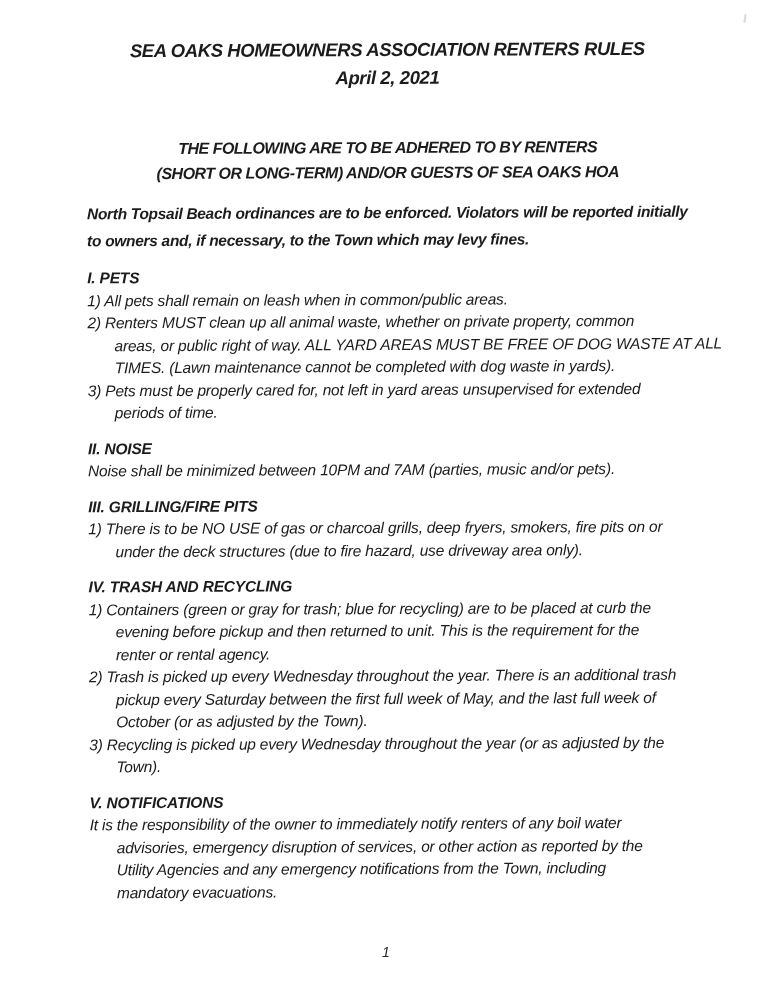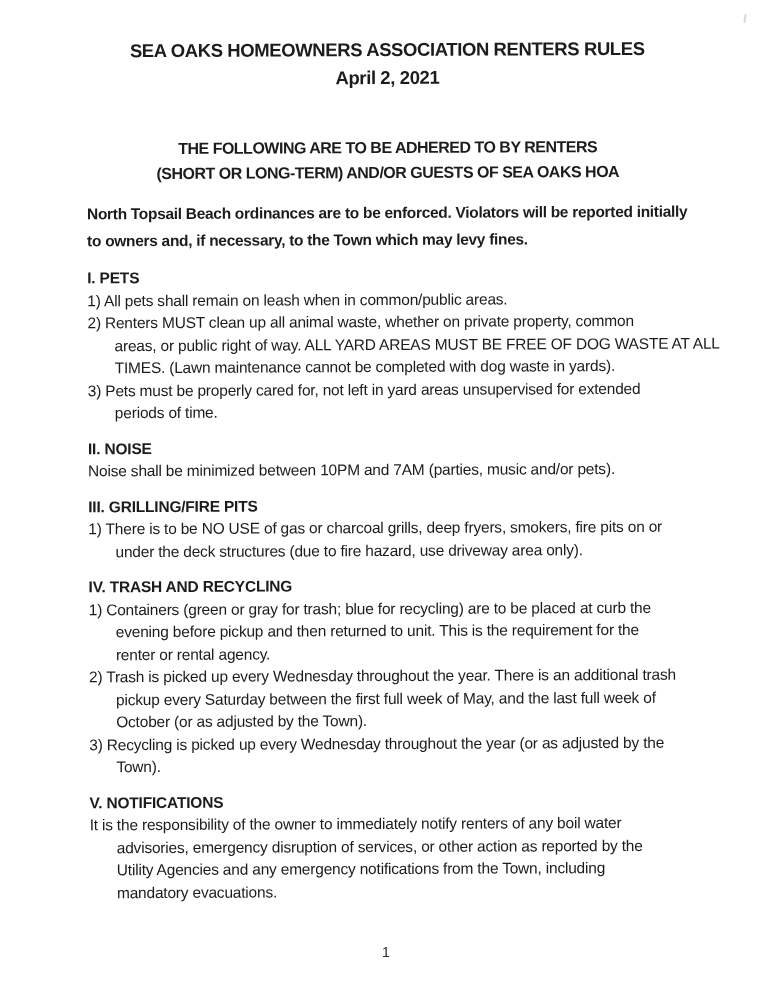--- a/index.html
+++ b/index.html
@@ -8,20 +8,21 @@
     background: #ffffff;
   }
   .page {
     position: relative;
     width: 772px;
     height: 1000px;
     background: #ffffff;
     overflow: hidden;
     font-family: "Liberation Sans", sans-serif;
     color: #1c1c1c;
+    font-style: italic;
   }
   .content {
     position: absolute;
     left: 88px;
     top: 0;
     width: 602px;
     transform: rotate(-0.25deg);
     transform-origin: 50% 50%;
   }
   .doc-title {

